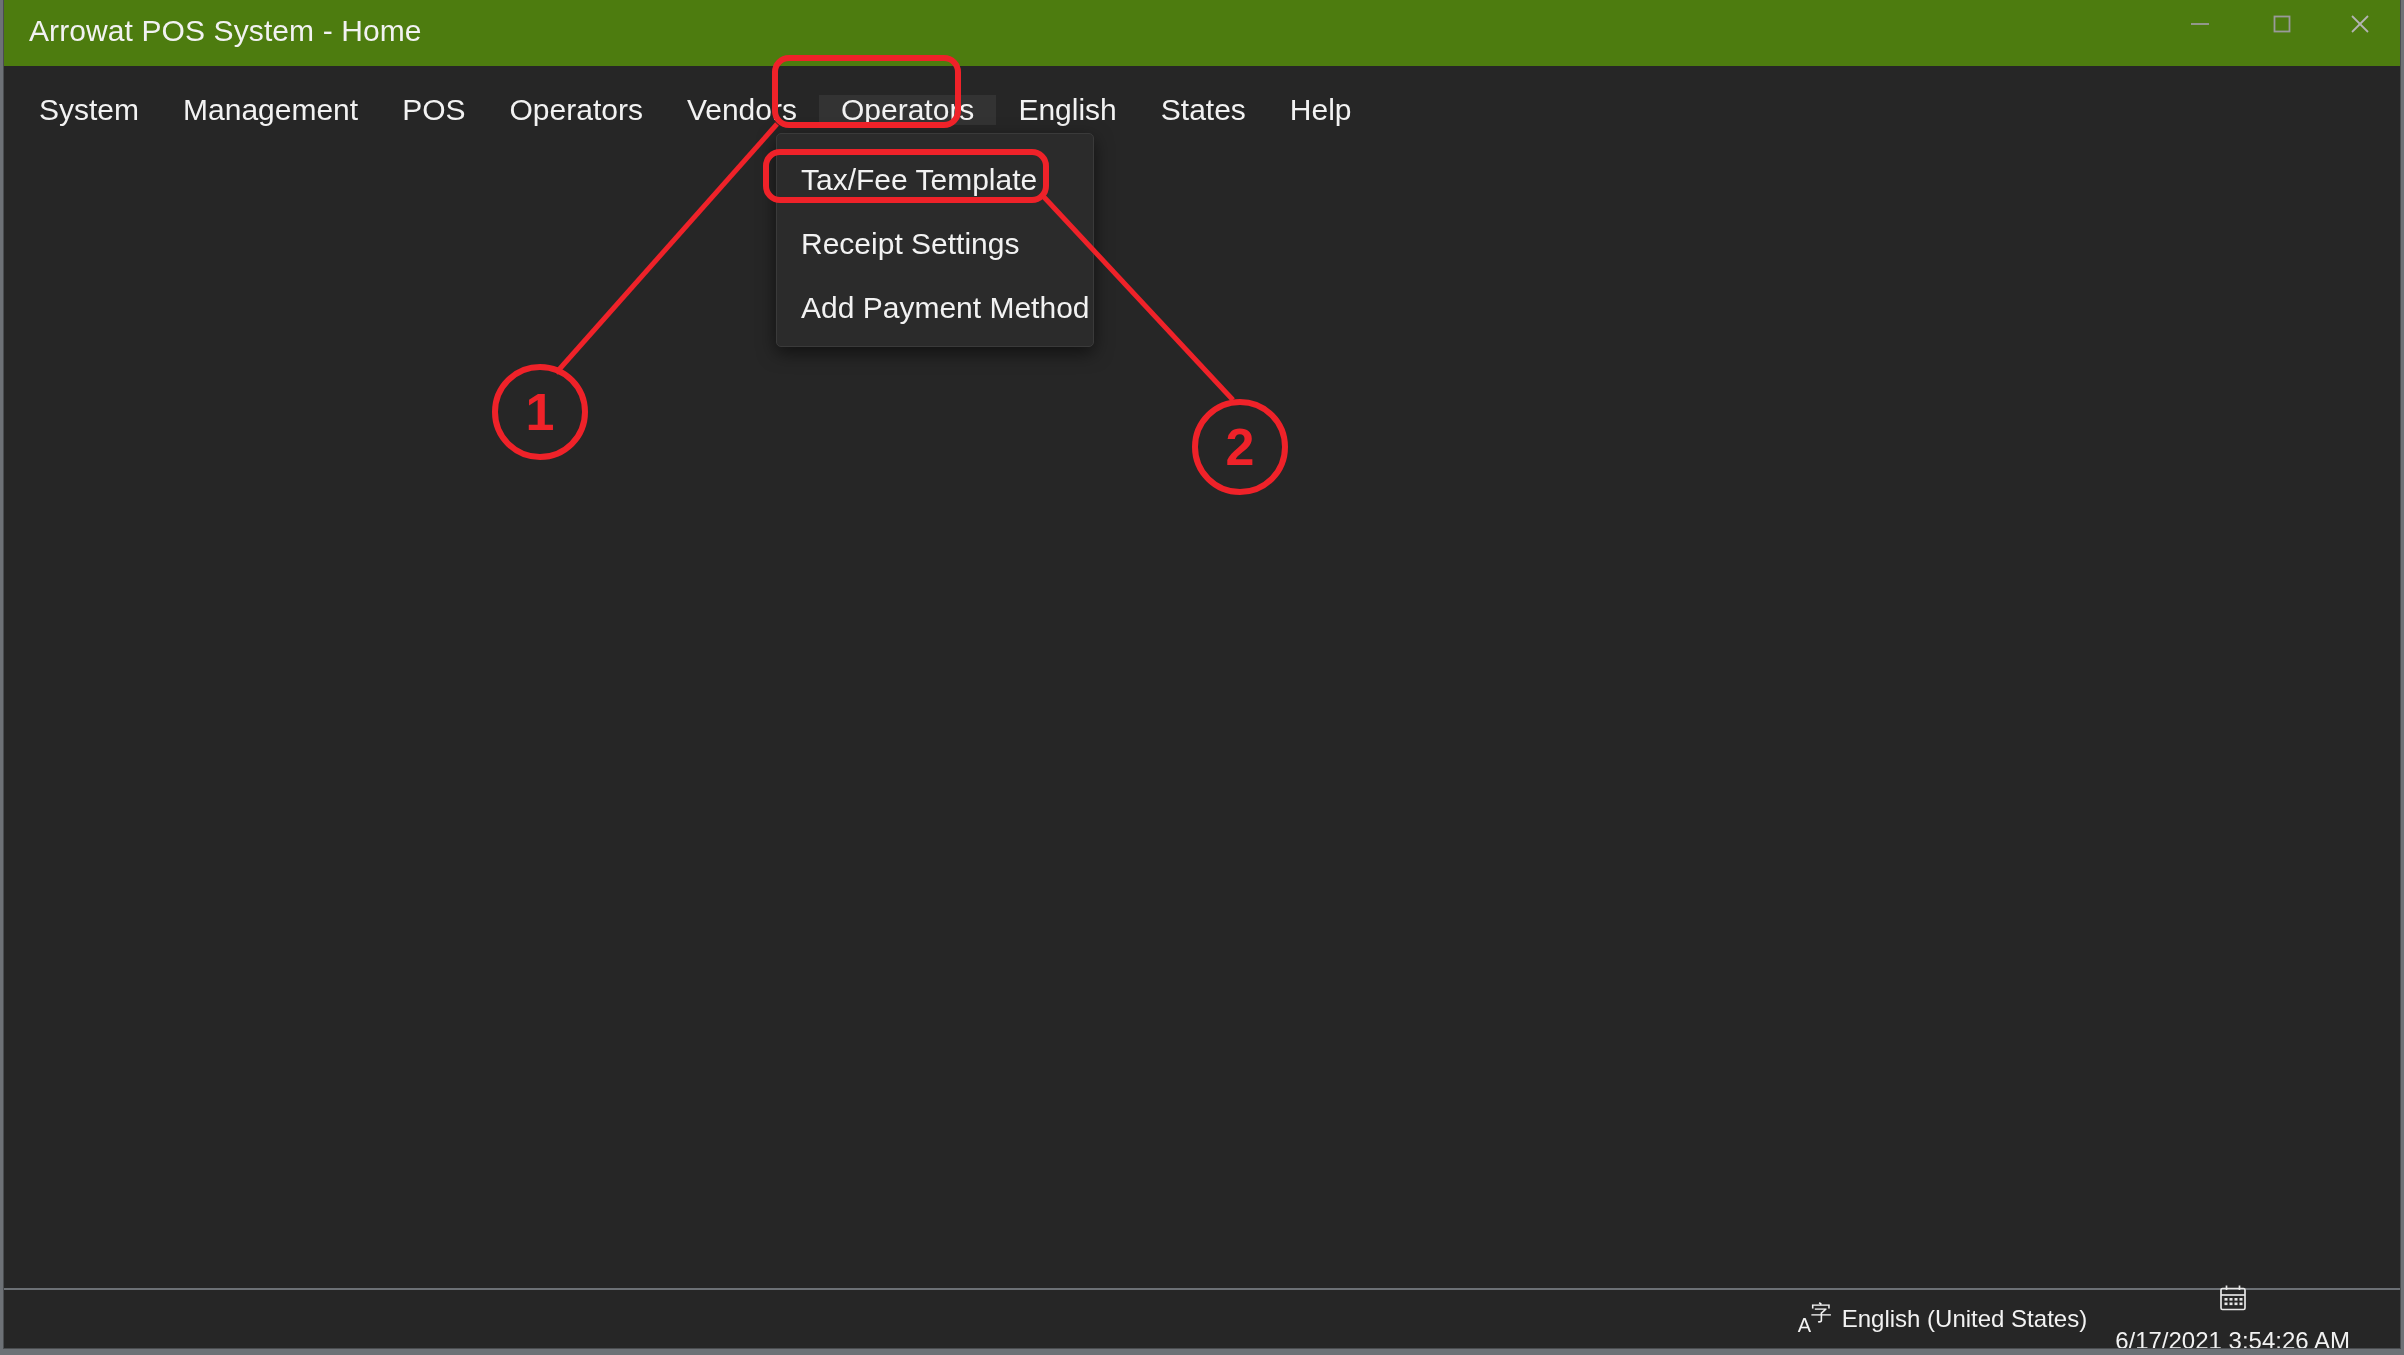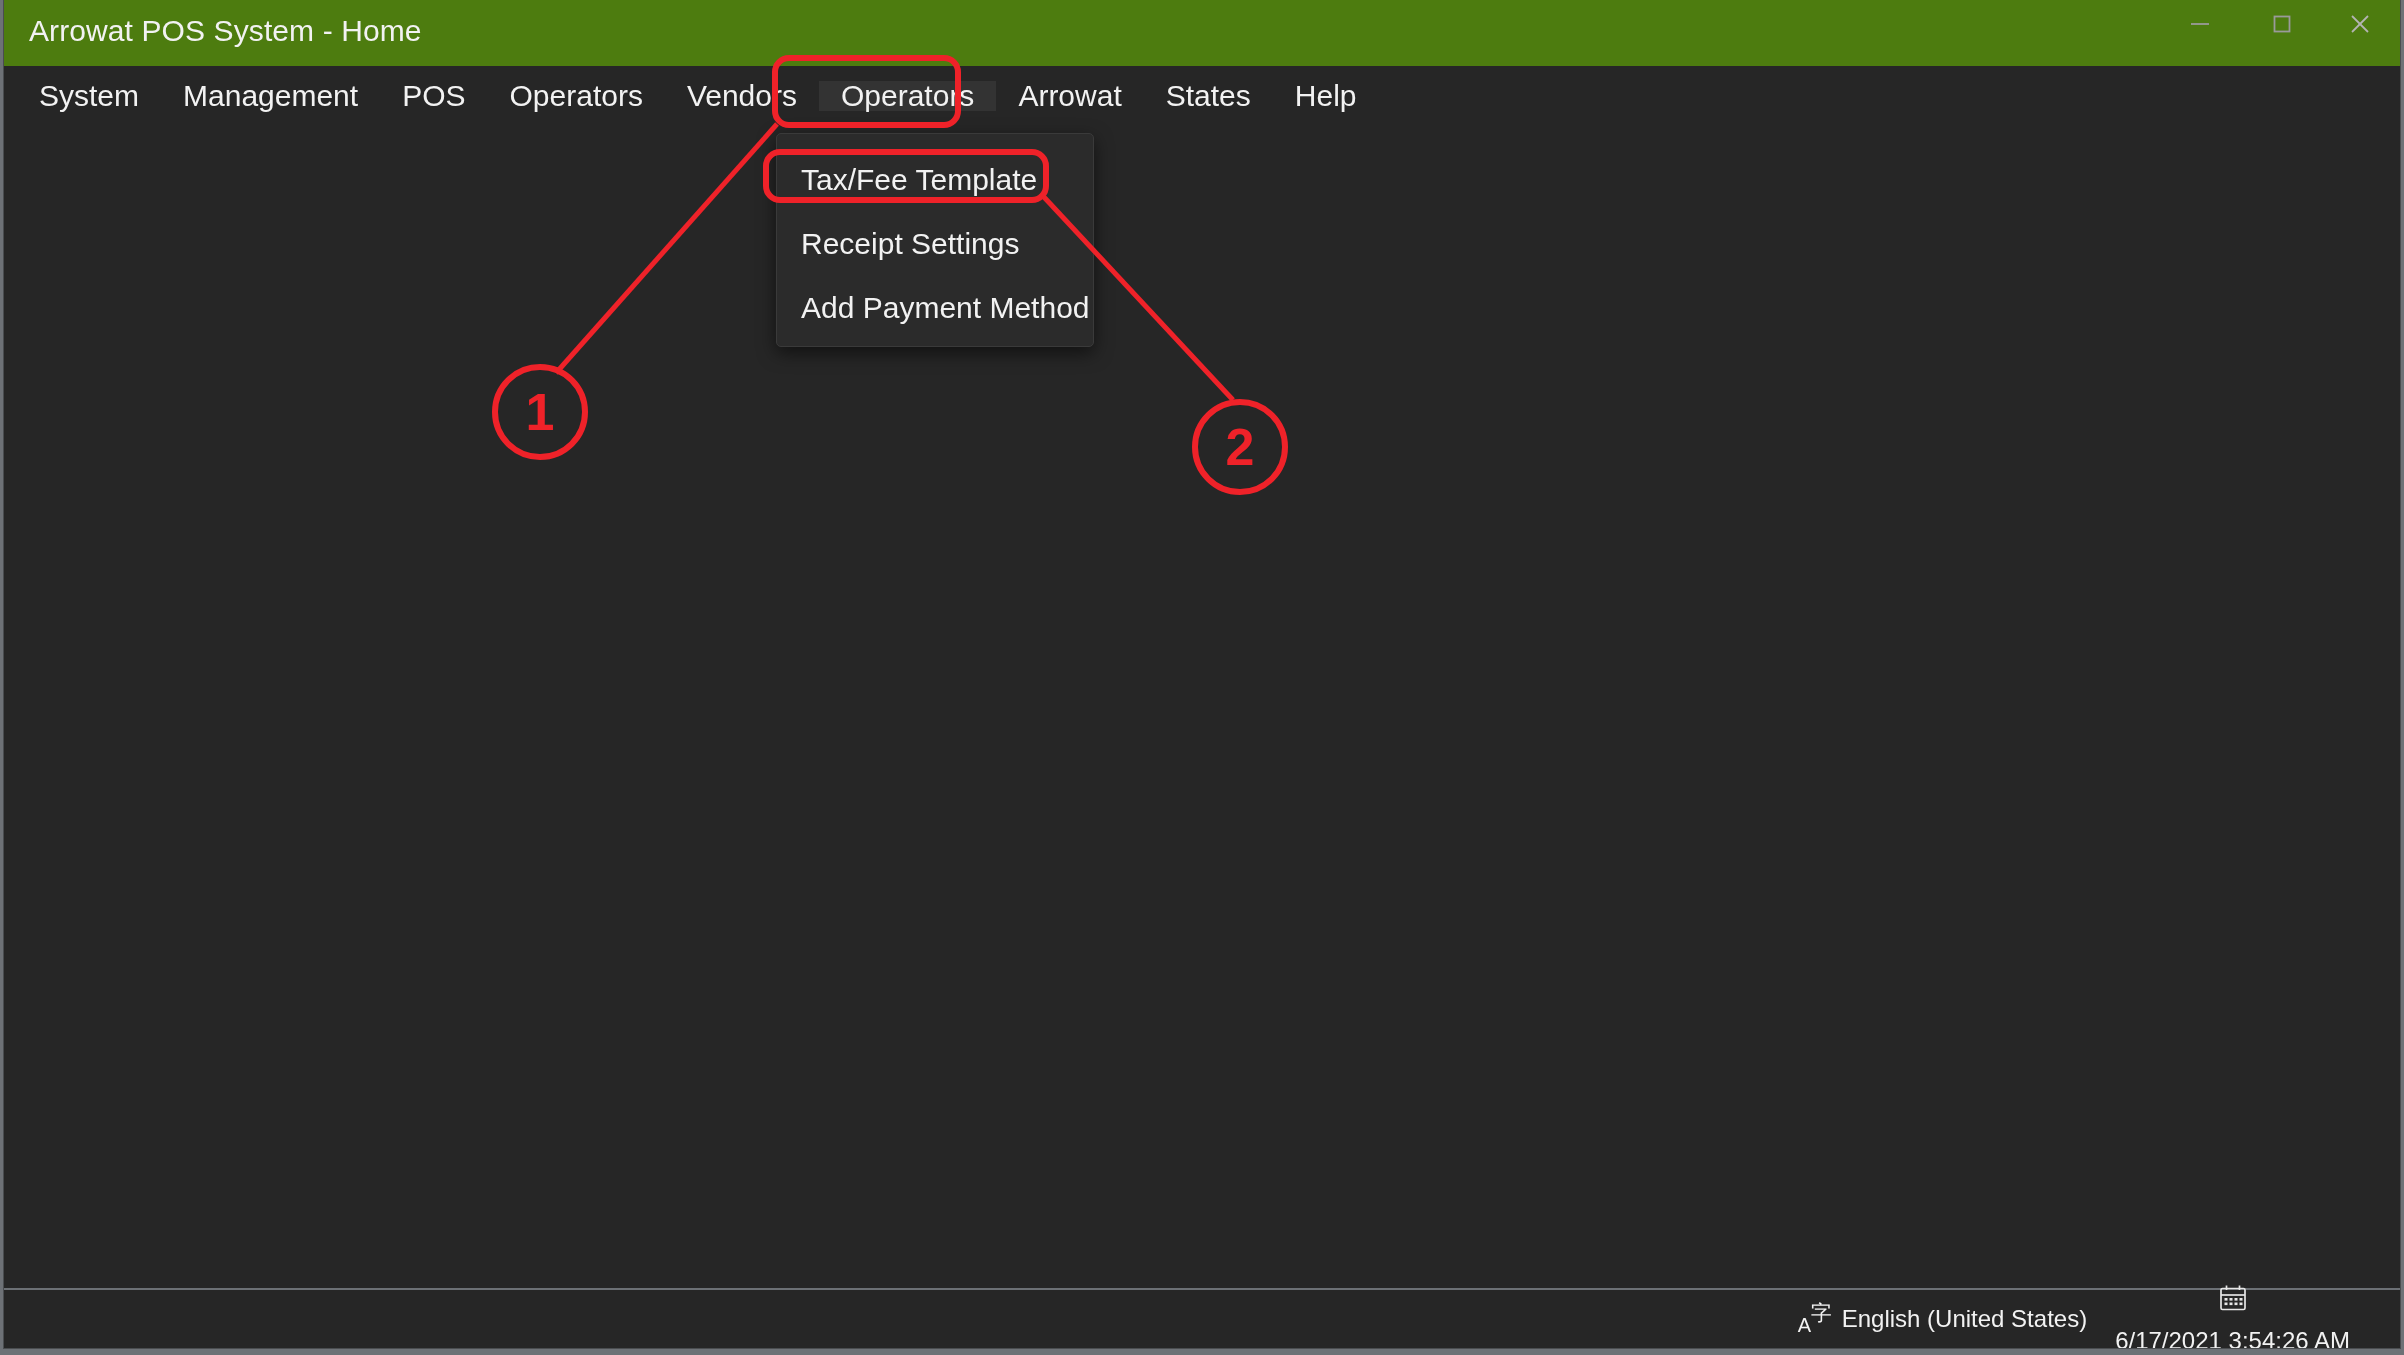--- a/index.html
+++ b/index.html
@@ -64,21 +64,21 @@
 
   
   #menu-bar {
     position: absolute;
     left: 0;
     top: 66px;
     width: 100%;
     height: 59px;
     background: #262626;
     display: flex;
-    align-items: center;
+    align-items: flex-end;
     padding-left: 13px;
   }
 
   .menu-item {
     display: flex;
     align-items: center;
     padding: 0 22px;
     font-size: 30px;
     color: #f2f2f2;
     white-space: nowrap;
@@ -213,21 +213,21 @@
     </div>
   </div>
 
   <div id="menu-bar">
     <div class="menu-item">System</div>
     <div class="menu-item">Management</div>
     <div class="menu-item">POS</div>
     <div class="menu-item">Operators</div>
     <div class="menu-item">Vendors</div>
     <div class="menu-item active">Operators</div>
-    <div class="menu-item">Arrowat</div>
+    <div class="menu-item">English</div>
     <div class="menu-item">States</div>
     <div class="menu-item">Help</div>
   </div>
 
   <div id="dropdown-templates">
     <div class="dropdown-item">Tax/Fee Template</div>
     <div class="dropdown-item">Receipt Settings</div>
     <div class="dropdown-item">Add Payment Method</div>
   </div>
 

